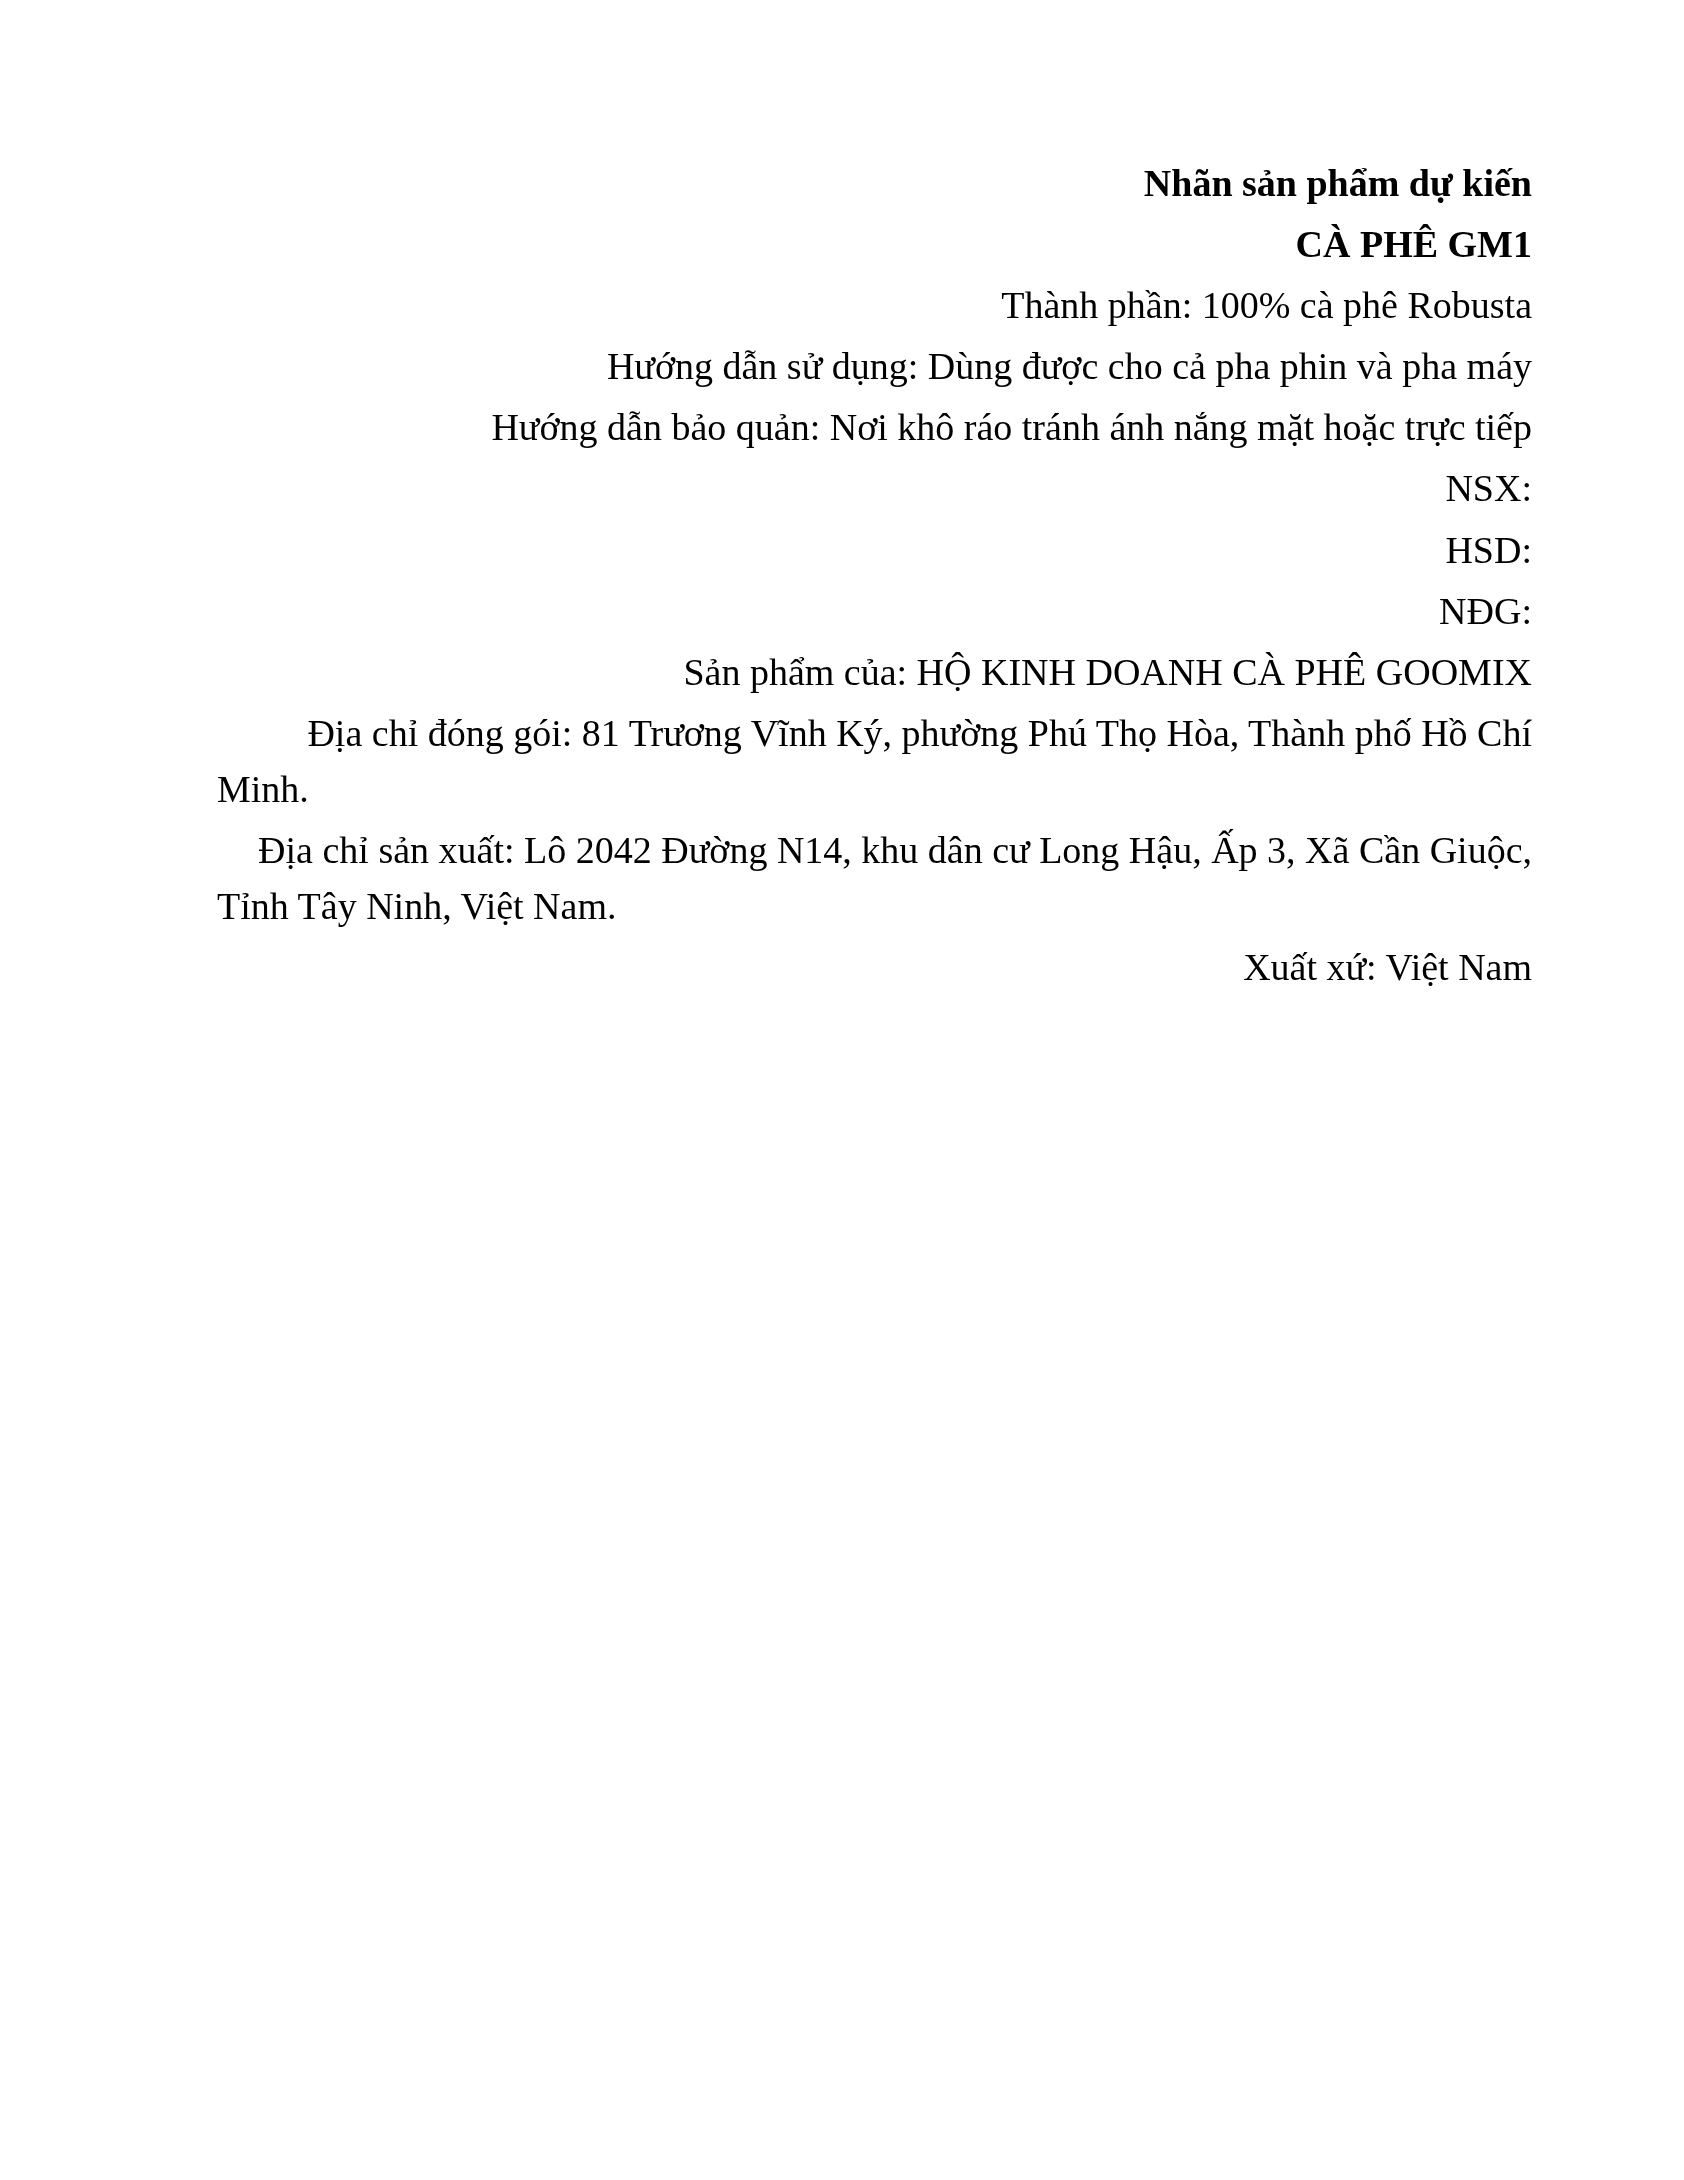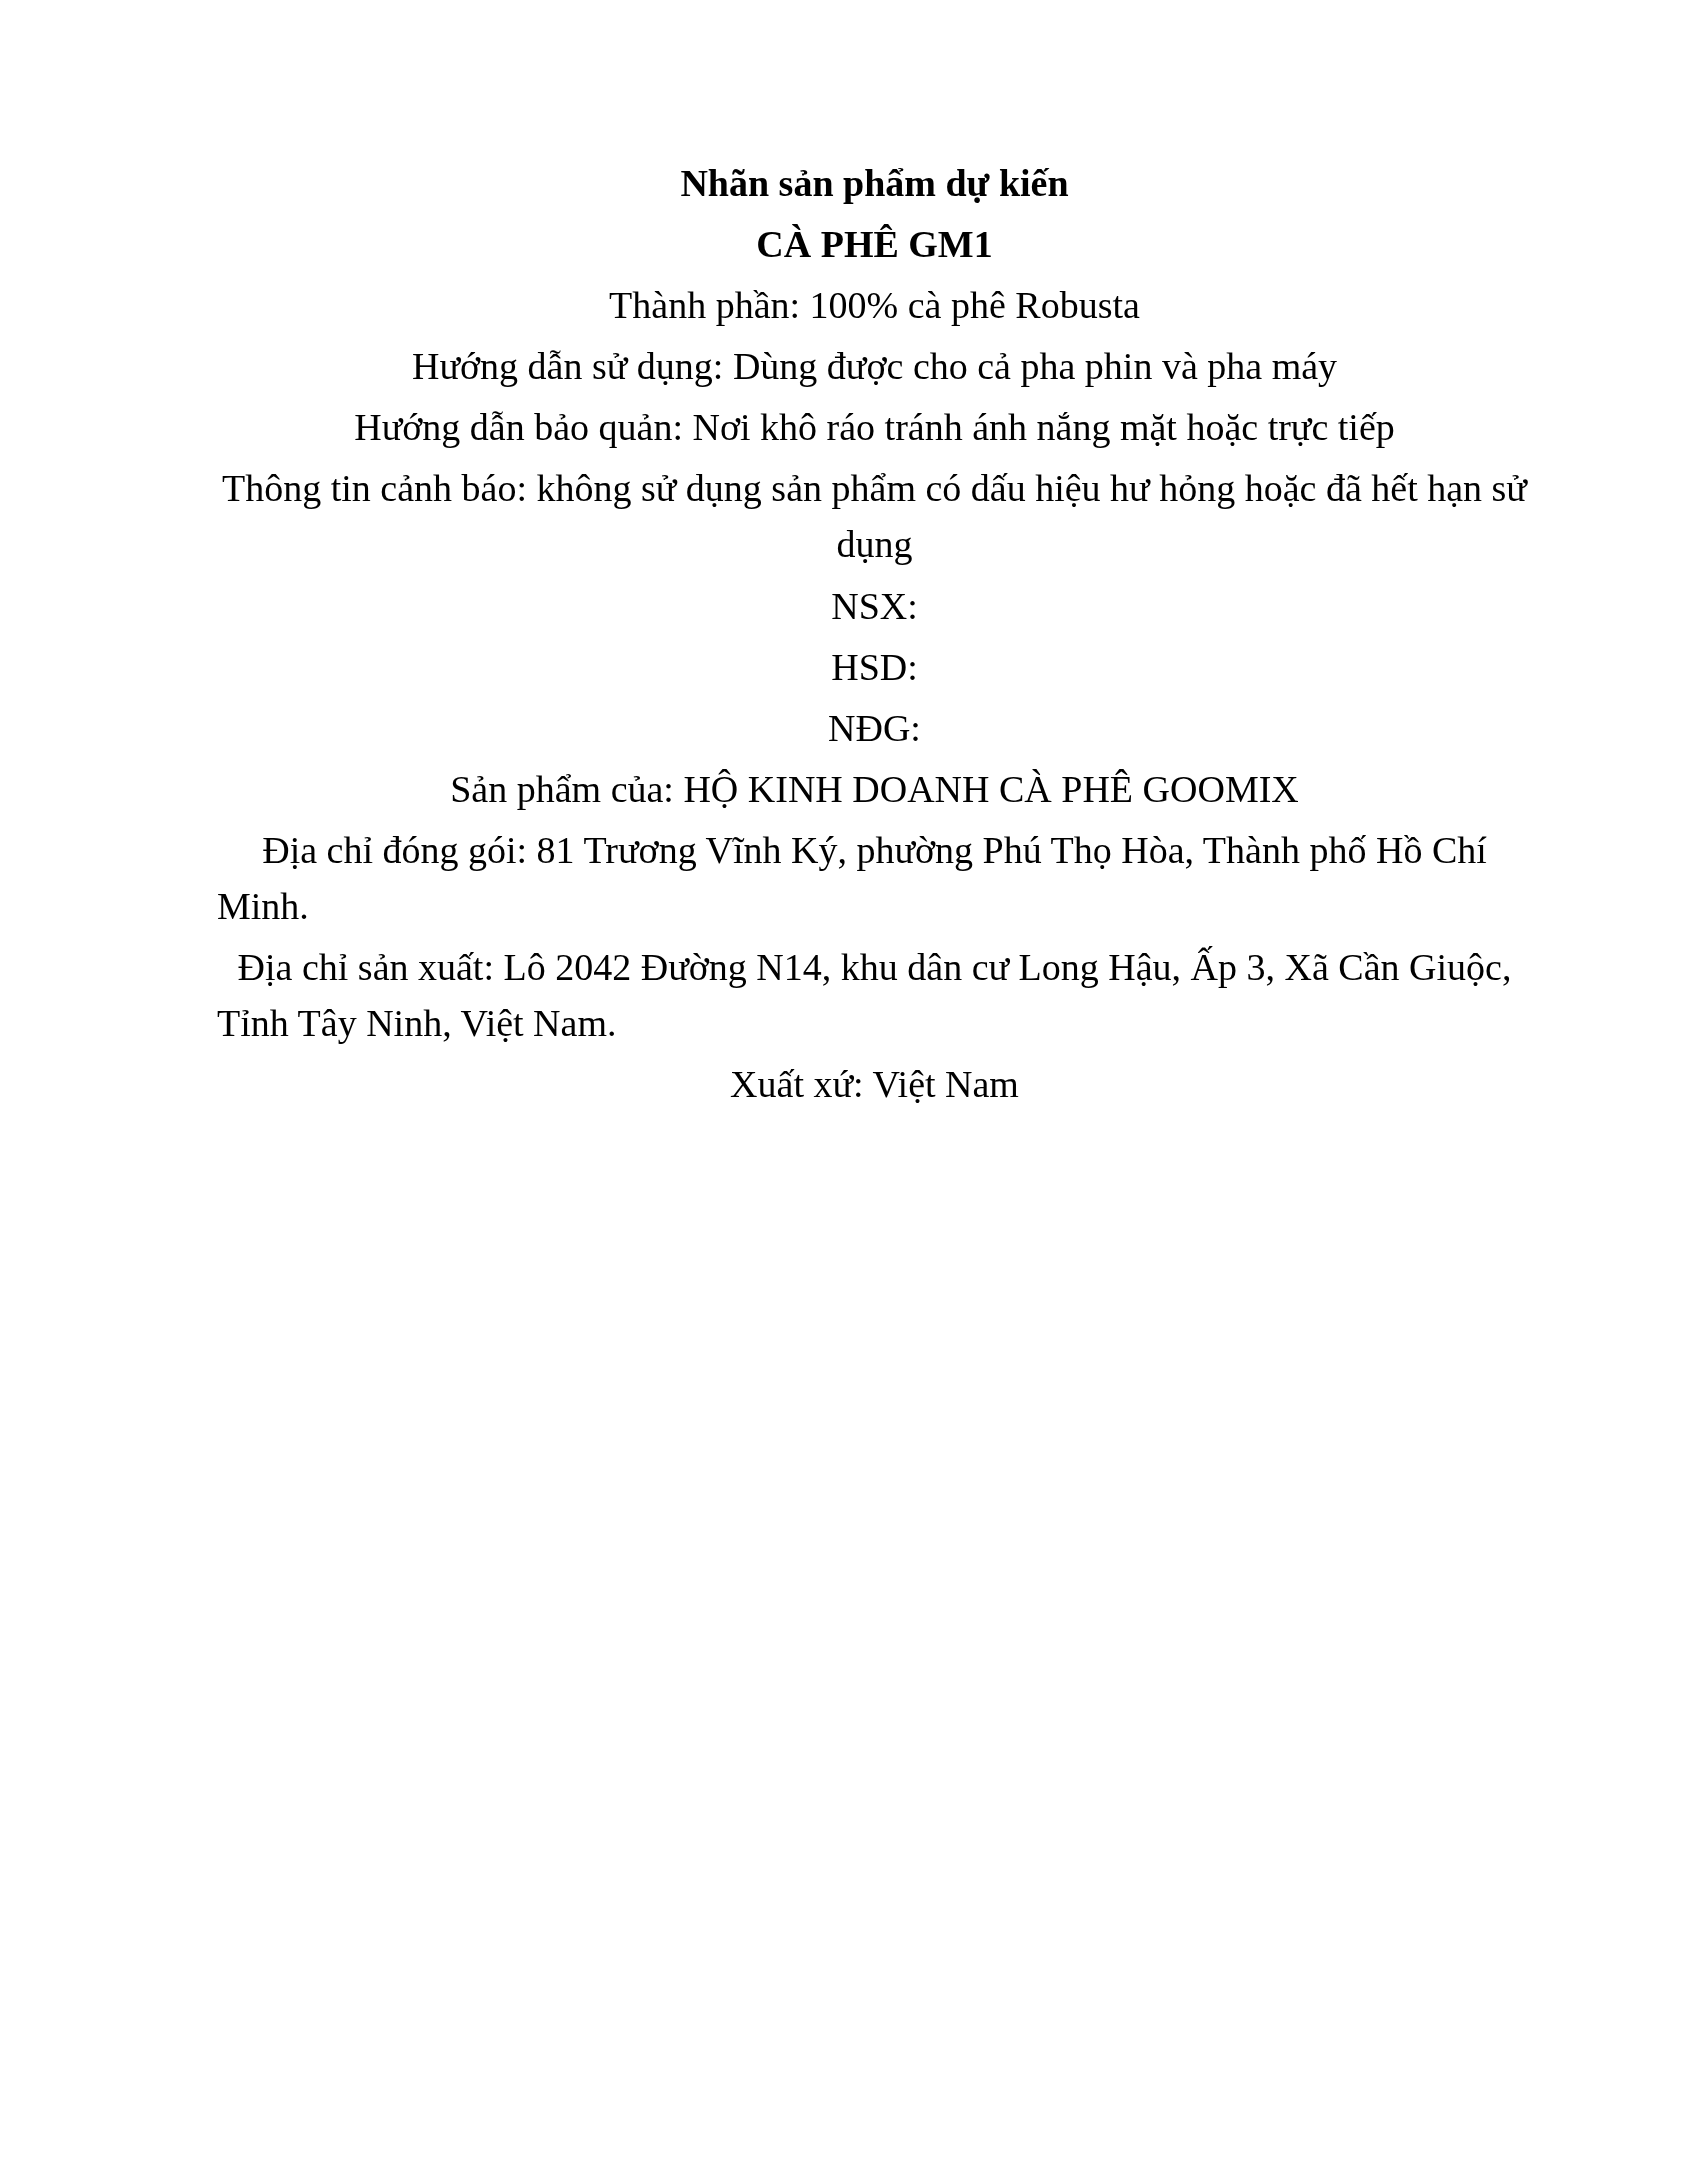--- a/index.html
+++ b/index.html
@@ -16,21 +16,21 @@
     padding: 155px 153px 0 217px;
     font-family: "Liberation Serif", "DejaVu Serif", serif;
     font-size: 38px;
     line-height: 56px;
     color: #000000;
     overflow: hidden;
   }
   .page p {
     margin: 0 0 5.1px 0;
     padding: 0;
-    text-align: center;
+    text-align: right;
   }
   .bold   { font-weight: bold; }
   .center { text-align: left; }
   .justify {
     text-align: center;
     text-align-last: left;
   }
 </style>
 </head>
 <body>
@@ -39,21 +39,20 @@
   <p class="bold">Nhãn sản phẩm dự kiến</p>
 
   <p class="bold center">CÀ PHÊ GM1</p>
 
   <p>Thành phần: 100% cà phê Robusta</p>
 
   <p>Hướng dẫn sử dụng: Dùng được cho cả pha phin và pha máy</p>
 
   <p>Hướng dẫn bảo quản: Nơi khô ráo tránh ánh nắng mặt hoặc trực tiếp</p>
 
-  <p>Thông tin cảnh báo: không sử dụng sản phẩm có dấu hiệu hư hỏng hoặc đã hết hạn sử dụng</p>
 
   <p>NSX:</p>
 
   <p>HSD:</p>
 
   <p>NĐG:</p>
 
 
   <p>Sản phẩm của: HỘ KINH DOANH CÀ PHÊ GOOMIX</p>
 

